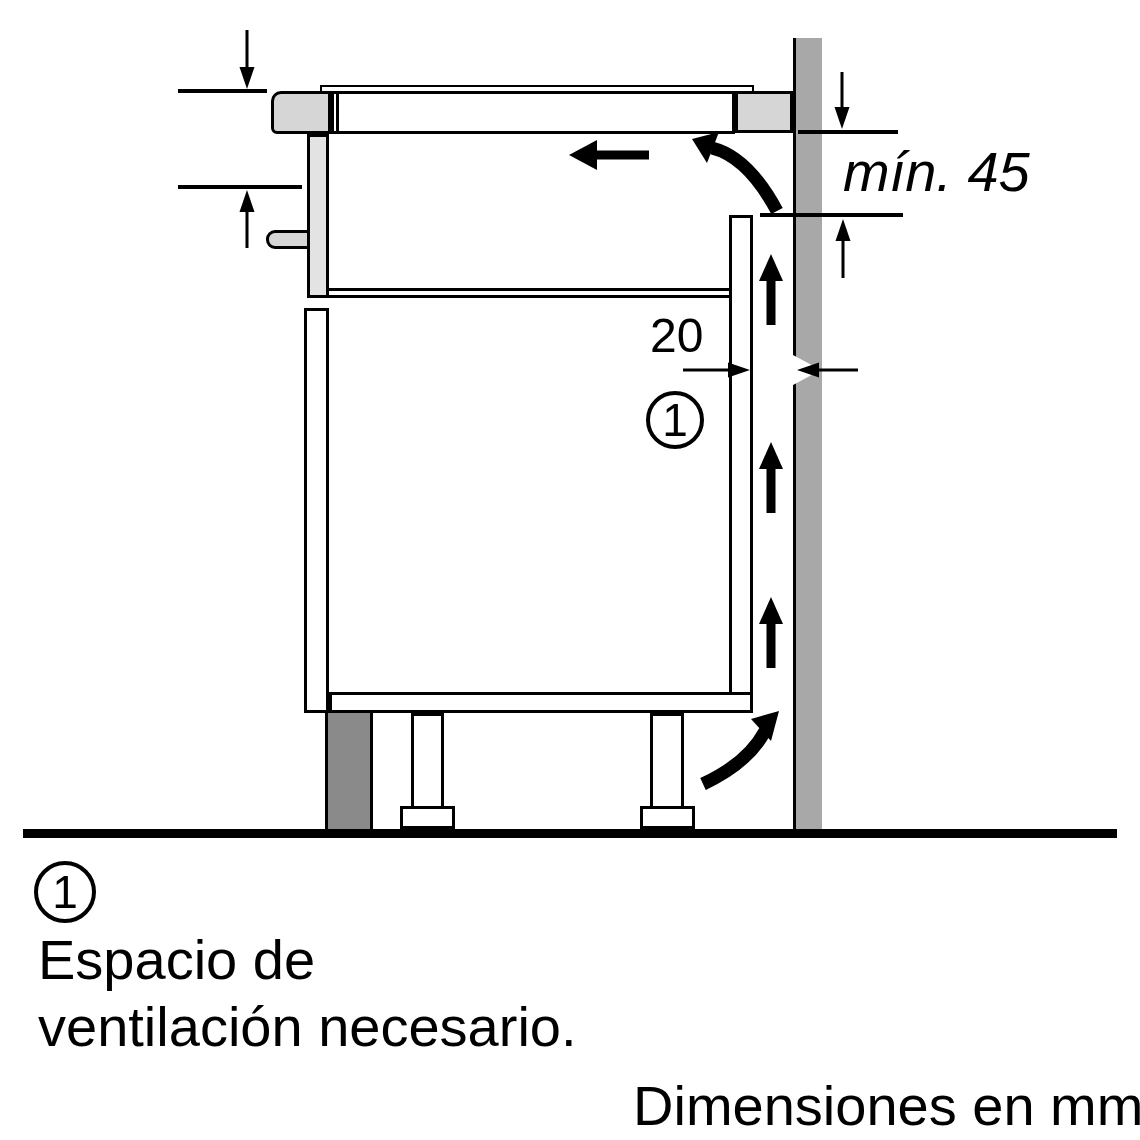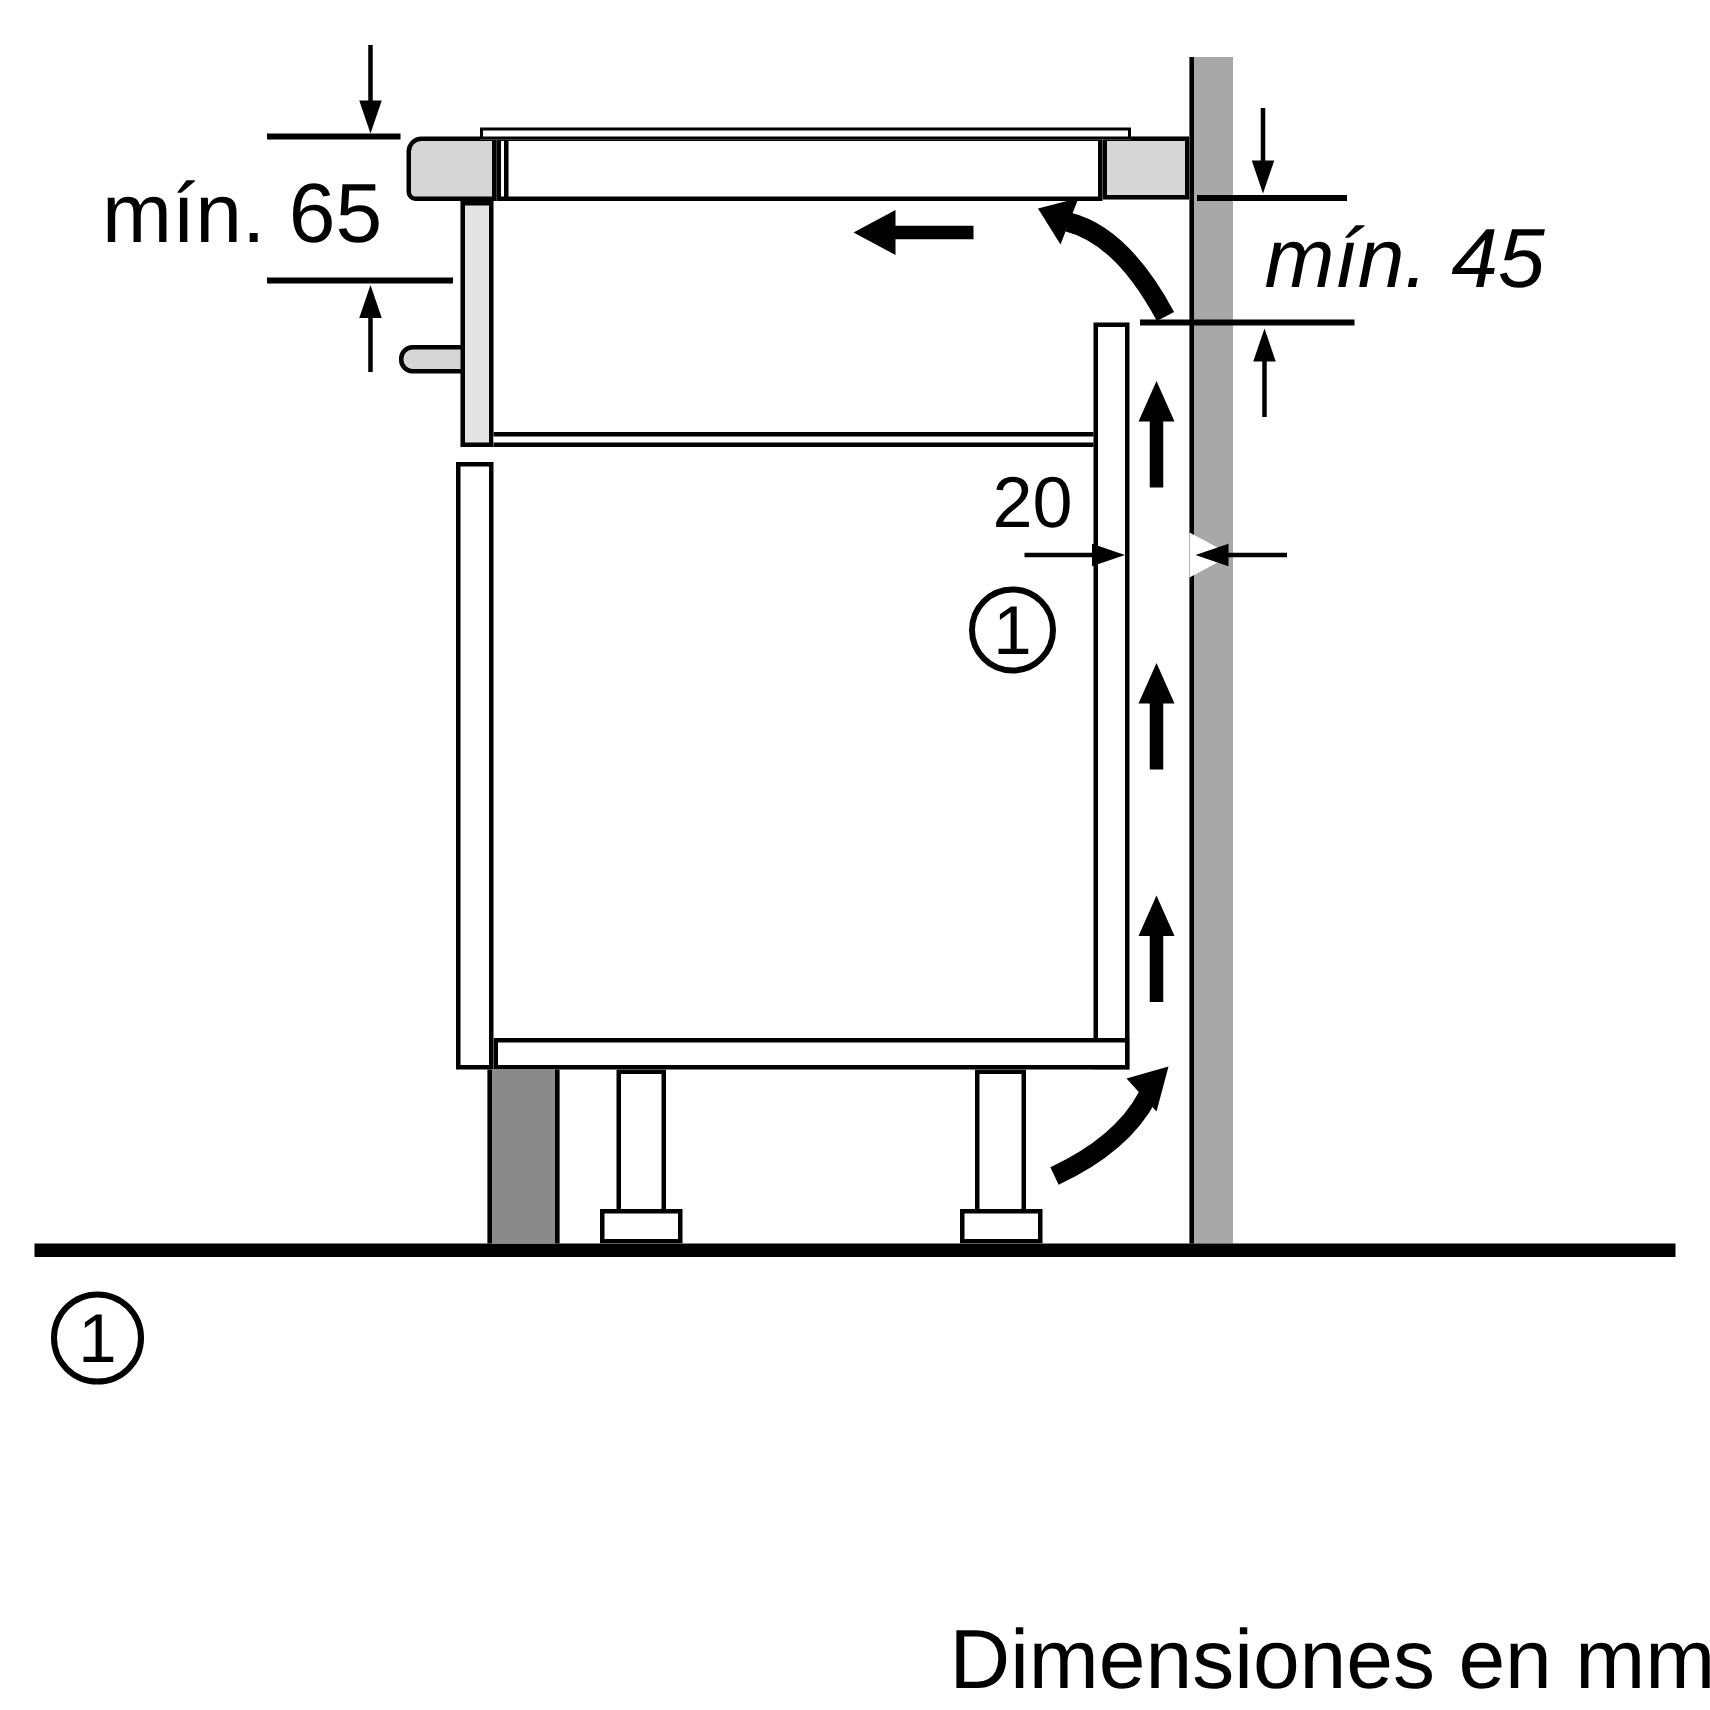--- a/index.html
+++ b/index.html
@@ -59,21 +59,21 @@
   
   .dimline { position: absolute; height: 4px; background: #000; }
   .dim65-top    { left: 178px; top: 89px;  width: 89px; }
   .dim65-bottom { left: 178px; top: 185px; width: 124px; }
   .dim45-top    { left: 798px; top: 130px; width: 100px; }
   .dim45-bottom { left: 760px; top: 213px; width: 143px; }
 
   
   .lbl-min65 { left: 68px;  top: 112px; }
   .lbl-min45 { left: 843px; top: 142px; font-style: italic; }
-  .lbl-20 { left: 650px; top: 310px; width: 65px; text-align: right; font-size: 48px; line-height: 52px; }
+  .lbl-20 { left: 650px; top: 310px; width: 65px; text-align: left; font-size: 48px; line-height: 52px; }
   .lbl-dims { left: 633px; top: 1076px; }
 
   .circle-marker {
     position: absolute; box-sizing: border-box;
     border: 4px solid #000; border-radius: 50%;
     display: flex; align-items: center; justify-content: center;
     font-size: 46px; background: transparent; color: #000;
   }
   .callout-diagram { left: 646px; top: 391px; width: 58px; height: 58px; }
   .callout-legend  { left: 34px;  top: 861px; width: 62px; height: 62px; }
@@ -107,30 +107,33 @@
   <div class="abs leg-stem leg1-stem"></div>
   <div class="abs leg-foot leg1-foot"></div>
   <div class="abs leg-stem leg2-stem"></div>
   <div class="abs leg-foot leg2-foot"></div>
 
   <div class="dimline dim65-top"></div>
   <div class="dimline dim65-bottom"></div>
   <div class="dimline dim45-top"></div>
   <div class="dimline dim45-bottom"></div>
 
-  <div class="label lbl-min65">mín. 65</div>
   <div class="label lbl-min45">mín. 45</div>
   <div class="label lbl-20">20</div>
 
   <div class="circle-marker callout-diagram">
     <span>1</span>
   </div>
 
   <div class="circle-marker callout-legend">
     <span>1</span>
+  </div>
+  <div class="legend-text">
+    <div>Espacio de</div>
+    <div>ventilación necesario.</div>
   </div>
 
   <div class="label lbl-dims">Dimensiones en mm</div>
 
   <svg class="overlay" viewBox="0 0 1140 1140">
 
     <polygon points="793,355 821,370 793,385" fill="#ffffff"></polygon>
 
     <g fill="#000" stroke="none">
       <rect x="245.5" y="30" width="3" height="40"></rect>

